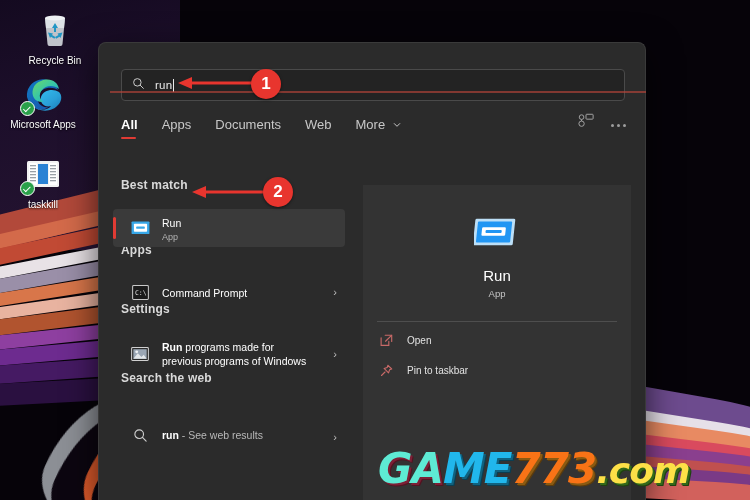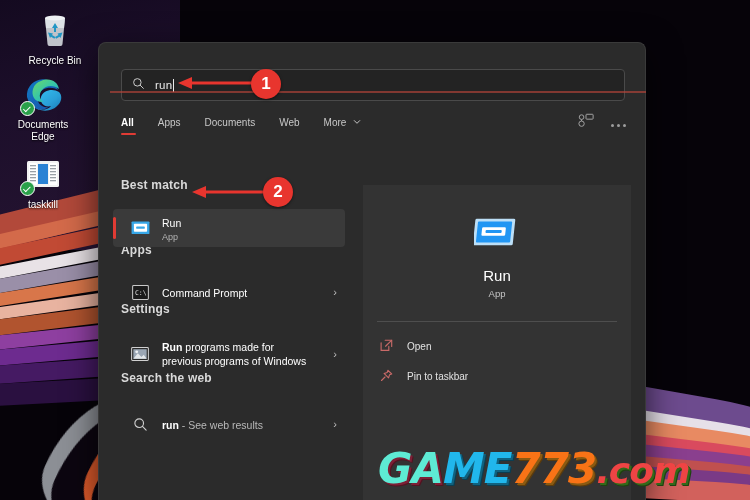--- a/index.html
+++ b/index.html
@@ -107,21 +107,21 @@
     background: #e9e9e9; margin-left: 1px;
     vertical-align: -2px;
   }
 
   
   #tabs {
     position: absolute; left: 22px; top: 72px;
     display: flex; align-items: flex-start; gap: 0px;
   }
   .tab {
-    color: #c8c8c8; font-size: 10px;
+    color: #c8c8c8; font-size: 13px;
     padding: 2px 14px 7px 0px;
     margin-right: 10px;
     position: relative;
     white-space: nowrap;
   }
   .tab.active { color: #ffffff; font-weight: bold; }
   .tab.active::after {
     content: "";
     position: absolute; left: 0px; bottom: 0px;
     width: 15px; height: 2.5px; border-radius: 2px;
@@ -186,21 +186,21 @@
     background: #333333;
   }
   #detail-app-icon { margin: 28px auto 0 auto; width: 46px; height: 38px; display:block; }
   #detail-name { text-align: center; color: #ffffff; font-size: 15px; margin-top: 16px; }
   #detail-kind { text-align: center; color: #c6c6c6; font-size: 9.5px; margin-top: 4px; }
   #detail-divider {
     height: 1px; background: #4e4e4e;
     margin: 22px 14px 0 14px;
   }
   .action-row {
-    display: flex; align-items: flex-end;
+    display: flex; align-items: center;
     height: 24px; margin-top: 6px;
     padding-left: 14px;
   }
   .action-row:first-of-type { margin-top: 16px; }
   .action-ico { width: 18px; flex: 0 0 18px; margin-right: 12px; display:flex; align-items:center; justify-content:center; }
   .action-label { color: #e2e2e2; font-size: 10px; }
 
   
   .anno-badge {
     position: absolute;
@@ -225,21 +225,21 @@
     font-style: italic;
     letter-spacing: -1px;
     z-index: 60;
     white-space: nowrap;
     line-height: 1;
   }
   #watermark span { display: inline-block; }
   .wm-ga { color: #5eead4; text-shadow: 2px 2px 0 #7d2036, 3px 3px 0 #521421; }
   .wm-me { color: #21b7ec; text-shadow: 2px 2px 0 #11627f, 3px 3px 0 #0a3e52; }
   .wm-num { color: #f97316; text-shadow: 2px 2px 0 #8a5a12, 3px 3px 0 #5c3c0c; }
-  .wm-com { color: #ef4444; font-size: 36px; text-shadow: 2px 2px 0 #33691a, 3px 3px 0 #1f4210; }
+  .wm-com { color: #fde047; font-size: 36px; text-shadow: 2px 2px 0 #33691a, 3px 3px 0 #1f4210; }
 </style>
 </head>
 <body>
 
 <div id="wallpaper">
   <div class="wp-topleft"></div>
 
   <div class="ribbon" style="top:245px; background:#b2493a; transform:rotate(-14deg);"></div>
   <div class="ribbon" style="top:262px; height:14px; background:#d36a4a; transform:rotate(-13deg);"></div>
   <div class="ribbon" style="top:274px; height:16px; background:#c14a34; transform:rotate(-12deg);"></div>
@@ -302,21 +302,21 @@
             <stop offset="50%" stop-color="#36c6a8"></stop>
             <stop offset="100%" stop-color="#25a6c8"></stop>
         </linearGradient>
       </defs>
       <path d="M6 25 a16 16 0 0 1 31 -7 c-6 -4 -17 -3 -20 6 c-2 7 4 12 10 11 c-5 5 -17 4 -21 -10 Z" fill="url(#eg1)"></path>
       <path d="M12 34 c6 6 19 7 26 -2 c3 -4 3 -9 0 -12 c-6 -4 -16 -2 -18 5 c-1.6 6 4 11 10 9 c-4 5 -13 5 -18 0 Z" fill="url(#eg2)"></path>
       <path d="M20 9 c9 -4 17 1 18 8 c-5 -4 -13 -4 -17 1 c-4 5 -2 10 2 12 c-9 1 -13 -6 -11 -13 c1.3 -4.5 4.5 -7 8 -8 Z" fill="url(#eg3)"></path>
     </svg>
     <span class="shortcut-check"></span>
   </div>
-  <span class="label">Documents Edge</span>
+  <span class="label">Microsoft Apps</span>
 </div>
 
 <div class="desk-icon" style="left:6px; top:152px;">
   <div class="glyph">
     <svg width="44" height="44" viewBox="0 0 44 44">
       <rect x="6" y="9" width="32" height="26" rx="1.5" fill="#f2f2f2"></rect>
       <rect x="8" y="11" width="8" height="22" fill="#ffffff"></rect>
       <rect x="28" y="11" width="8" height="22" fill="#ffffff"></rect>
       <g fill="#9aa0a6">
         <rect x="9" y="13" width="6" height="1.3"></rect>
@@ -436,21 +436,21 @@
           <circle cx="6" cy="6.2" r="1.5" fill="#f0f2f4"></circle>
         </svg>
       </span>
       <span class="row-text">
         <span class="row-title" style="display:block;"><span class="rt-bold">Run</span><span> programs made for</span></span>
         <span class="row-title" style="display:block; margin-top:2px;">previous programs of Windows</span>
       </span>
       <span class="row-chev">›</span>
     </div>
 
-    <div class="result-row" style="margin-top:30px;">
+    <div class="result-row" style="margin-top:30px;align-items:flex-end;">
       <span class="row-ico">
         <svg width="15" height="15" viewBox="0 0 16 16">
           <circle cx="6.6" cy="6.6" r="4.6" fill="none" stroke="#d0d0d0" stroke-width="1.2"></circle>
           <line x1="10.1" y1="10.1" x2="14" y2="14" stroke="#d0d0d0" stroke-width="1.2" stroke-linecap="round"></line>
         </svg>
       </span>
       <span class="row-text">
         <span class="row-title"><span class="rt-bold">run</span><span style="color:#b8b8b8"> - See web results</span></span>
       </span>
       <span class="row-chev">›</span>

